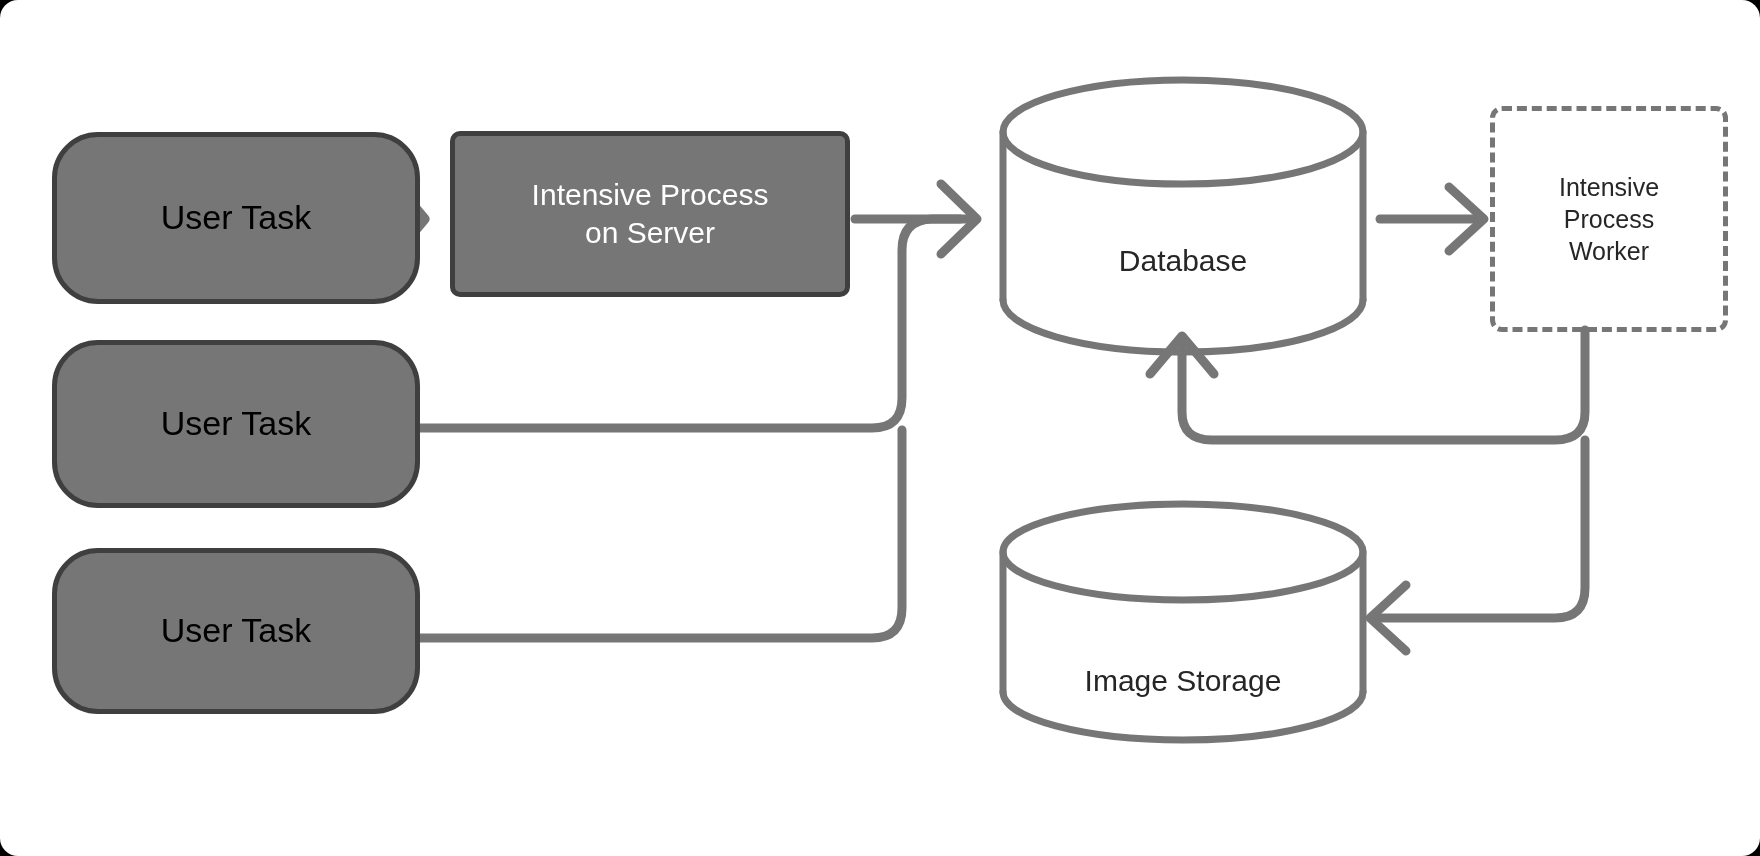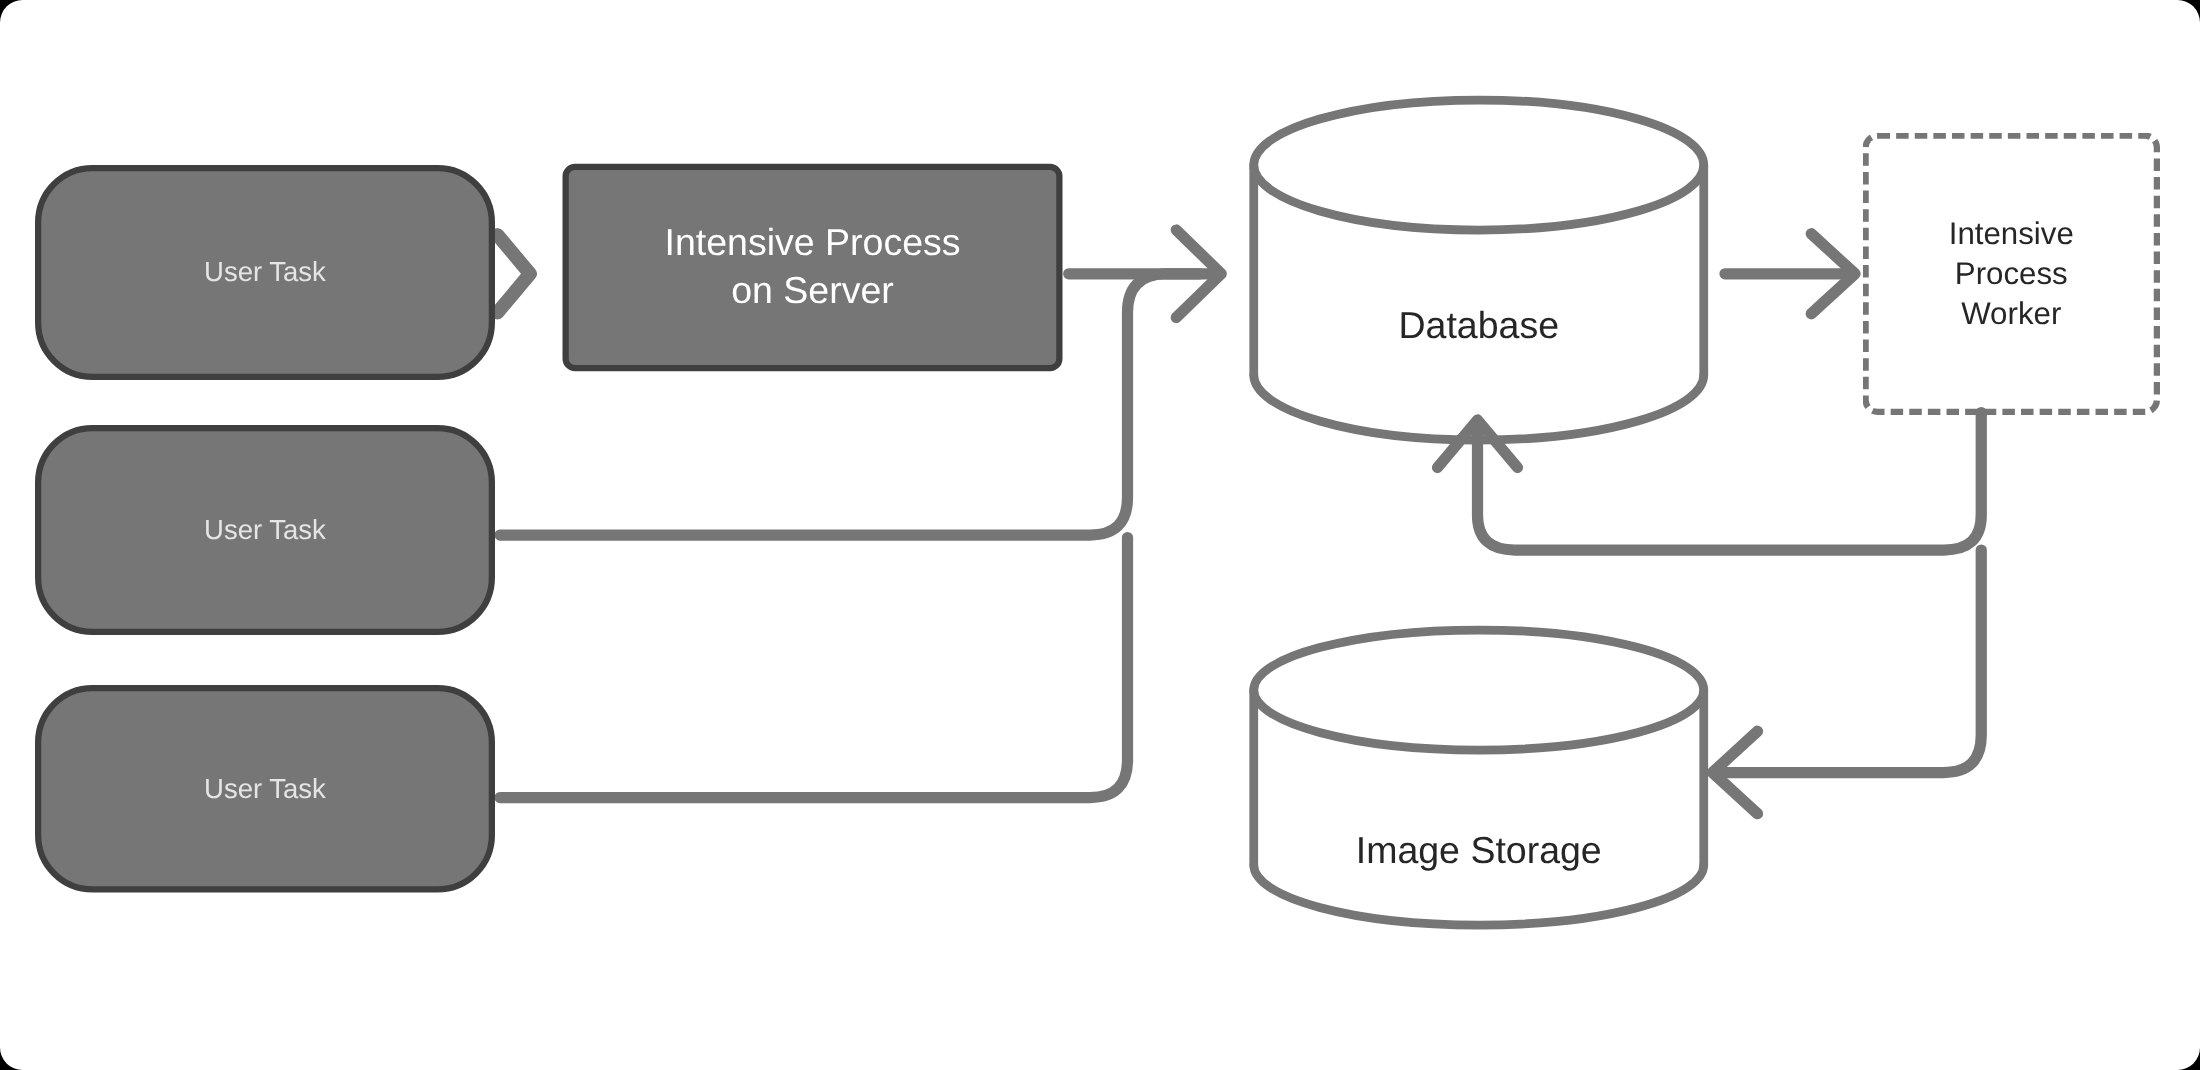--- a/index.html
+++ b/index.html
@@ -35,22 +35,23 @@
     display: flex;
     align-items: center;
     justify-content: center;
     text-align: center;
     line-height: 1.28;
   }
   .task-node {
     background: #767676;
     border: 5px solid #3f3f3f;
     border-radius: 46px;
-    color: #e5e5e5;
-    font-size: 22px;
+    color: #000000;
+    font-size: 34px;
+    margin-left: 24px;
   }
   .proc-node {
     background: #767676;
     border: 5px solid #3f3f3f;
     border-radius: 10px;
     color: #ffffff;
     font-size: 30px;
   }
   .worker-node {
     border: 5px dashed #767676;

